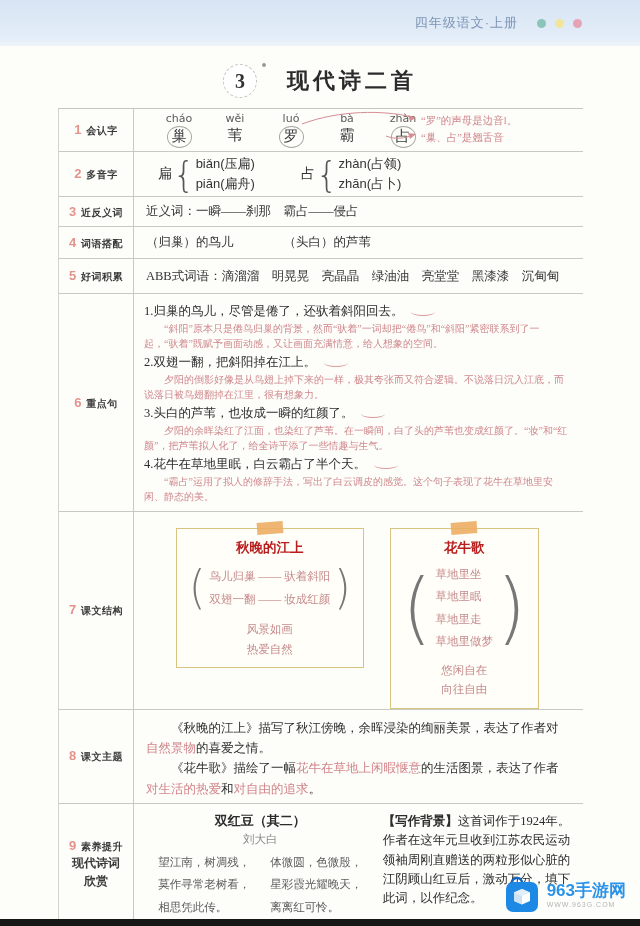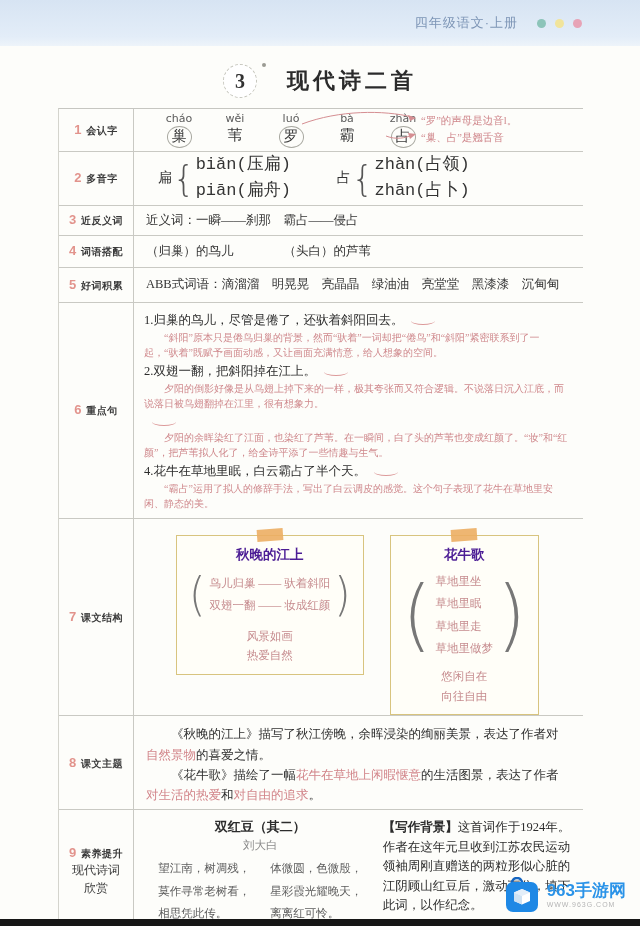--- a/index.html
+++ b/index.html
@@ -39,52 +39,52 @@
   .row { display:grid; grid-template-columns:75px 1fr; border-bottom:1px solid #c9c9c3; }
   .row:last-child { border-bottom:none; }
   .label-cell {
     border-right:1px solid #c9c9c3; display:flex; flex-direction:column;
     align-items:center; justify-content:center; padding:2px;
     font-family:"Liberation Sans",sans-serif;
   }
   .label-line { display:flex; align-items:baseline; }
   .row-num { color:#e2938c; font-size:13px; margin-right:5px; font-weight:bold; }
   .row-label { font-size:10px; font-weight:bold; color:#3a3a3a; letter-spacing:0.5px; }
-  .sub-label { font-size:12px; color:#3a3a3a; line-height:1.5; font-weight:normal; }
+  .sub-label { font-size:12px; color:#3a3a3a; line-height:1.5; font-weight:bold; }
 
   
   .r1-content { position:relative; min-height:42px; padding:4px 0 2px 26px; display:flex; }
   .char-entry { width:38px; margin-right:18px; display:flex; flex-direction:column; align-items:center; }
   .pinyin { font-size:11px; color:#5a5a5a; font-family:"DejaVu Sans",sans-serif; line-height:1.1; }
   .hanzi { font-size:15px; color:#3a3a3a; line-height:1.3; margin-top:1px; }
   .hanzi.circled { border:1px solid #a8a8a0; border-radius:50%; padding:0 4px; }
   .r1-notes { position:absolute; left:287px; top:4px; width:175px; font-size:10.5px; color:#cf858a; line-height:1.6; }
   .arrow-svg { position:absolute; left:0; top:0; pointer-events:none; }
 
   
   .r2-content { min-height:44px; display:flex; align-items:center; gap:46px; padding-left:24px; }
   .poly-group { display:flex; align-items:center; }
   .poly-char { font-size:14px; color:#333; }
   .brace { font-size:34px; font-weight:100; color:#555; transform:scaleY(1.05); margin:0 1px 0 1px; font-family:"DejaVu Sans",sans-serif; }
-  .readings { font-size:17px; color:#333; line-height:1.55; font-family:Liberation Mono, monospace; }
+  .readings { font-size:13px; color:#333; line-height:1.55; font-family:Liberation Sans, sans-serif; }
 
   .text-row { display:flex; align-items:center; padding-left:12px; font-size:12.5px; color:#333; }
   .r3-content { min-height:29px; } .r4-content { min-height:31px; } .r5-content { min-height:34px; }
 
   
   .r6-content { min-height:212px; padding:8px 12px 4px 10px; }
   .sentence { font-size:12.5px; color:#2c2c2c; margin:1px 0; }
   .swoosh { display:inline-block; width:24px; height:8px; border-bottom:1.5px solid #dc9a9a; border-radius:0 0 100% 100%; margin-left:8px; vertical-align:middle; }
   .note { font-size:10px; color:#cf888c; text-indent:2em; line-height:1.5; margin:0 0 3px 0; }
 
   
   .r7-content { min-height:156px; display:flex; gap:26px; padding:16px 0 0 42px; }
   .structure-box { position:relative; background:#fffef8; border:1.5px solid #d8c47f; padding:10px 12px 8px; text-align:center; align-self:flex-start; }
   .tape { position:absolute; top:-7px; left:50%; transform:translateX(-50%) rotate(-4deg); width:26px; height:12px; background:#ecae63; opacity:0.9; }
-  .box-title { font-size:13.5px; font-weight:bold; color:#4c1d95; margin-bottom:6px; font-family:"Liberation Sans",sans-serif;text-align:center; }
+  .box-title { font-size:13.5px; font-weight:bold; color:#b91c1c; margin-bottom:6px; font-family:"Liberation Sans",sans-serif;text-align:center; }
   .paren-row { display:flex; align-items:center; justify-content:center; }
   .paren { font-weight:100; color:#777; font-family:"DejaVu Sans",sans-serif; }
   .paren.two { font-size:42px; transform:scaleY(1.1); }
   .paren.four { font-size:74px; transform:scaleY(1.05); }
   .paren-lines { text-align:left; font-size:11.5px; color:#c68b8e; line-height:1.95; margin:0 4px; }
   .box-summary { margin-top:8px; font-size:11.5px; color:#c68b8e; line-height:1.7; }
 
   
   .r8-content { min-height:88px; padding:8px 14px 4px 12px; font-size:12.5px; line-height:1.62; }
   .r8-content p { text-indent:2em; }
@@ -229,21 +229,21 @@
         <span class="label-line">
             <span class="row-num">6</span>
             <span class="row-label">重点句</span>
           </span>
       </div>
       <div class="r6-content">
         <p class="sentence"><span>1.归巢的鸟儿，尽管是倦了，还驮着斜阳回去。</span><span class="swoosh"></span></p>
         <p class="note">“斜阳”原本只是倦鸟归巢的背景，然而“驮着”一词却把“倦鸟”和“斜阳”紧密联系到了一起，“驮着”既赋予画面动感，又让画面充满情意，给人想象的空间。</p>
         <p class="sentence"><span>2.双翅一翻，把斜阳掉在江上。</span><span class="swoosh"></span></p>
         <p class="note">夕阳的倒影好像是从鸟翅上掉下来的一样，极其夸张而又符合逻辑。不说落日沉入江底，而说落日被鸟翅翻掉在江里，很有想象力。</p>
-        <p class="sentence"><span class="swoosh"></span></p>
+        <p class="sentence"><span>3.头白的芦苇，也妆成一瞬的红颜了。</span><span class="swoosh"></span></p>
         <p class="note">夕阳的余晖染红了江面，也染红了芦苇。在一瞬间，白了头的芦苇也变成红颜了。“妆”和“红颜”，把芦苇拟人化了，给全诗平添了一些情趣与生气。</p>
         <p class="sentence"><span>4.花牛在草地里眠，白云霸占了半个天。</span><span class="swoosh"></span></p>
         <p class="note">“霸占”运用了拟人的修辞手法，写出了白云调皮的感觉。这个句子表现了花牛在草地里安闲、静态的美。</p>
       </div>
     </div>
 
     <div class="row">
       <div class="label-cell">
         <span class="label-line">
             <span class="row-num">7</span>

